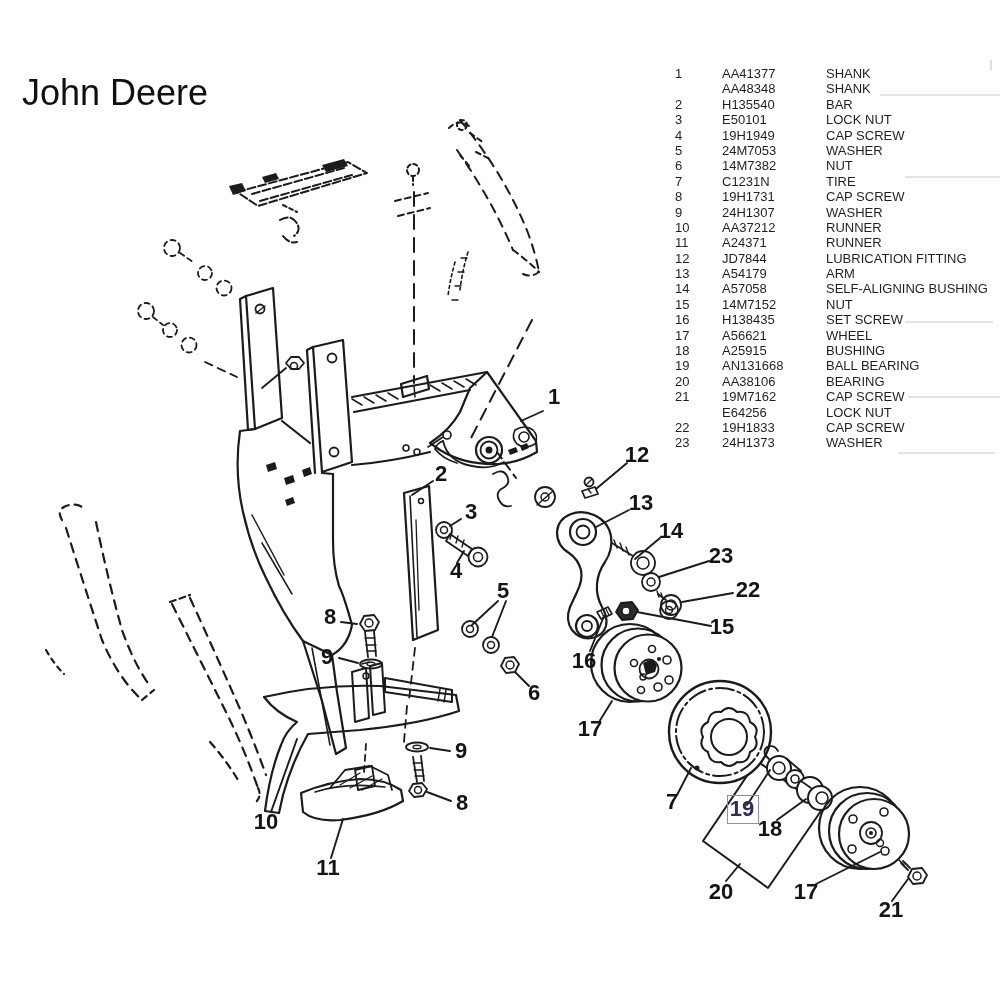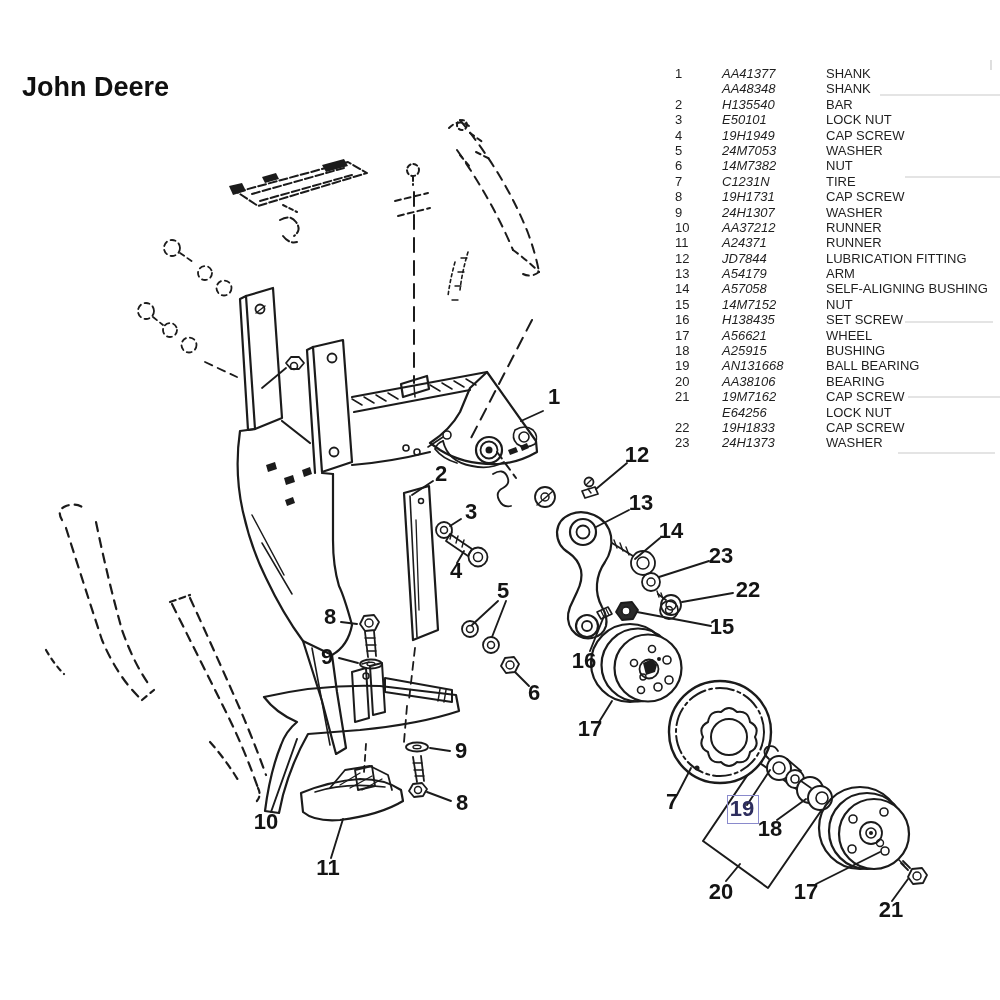--- a/index.html
+++ b/index.html
@@ -1,22 +1,22 @@
 <!DOCTYPE html>
 <html><head>
 <meta charset="utf-8">
 <style>
   html,body{margin:0;padding:0;background:#fff;}
   #stage{position:relative;width:1000px;height:1000px;background:#ffffff;overflow:hidden;
          font-family:"Liberation Sans",sans-serif;}
-  .title{position:absolute;left:22px;top:72px;font-size:27px;font-weight:bold;color:#101010;}
+  .title{position:absolute;left:22px;top:72px;font-size:36px;font-weight:normal;color:#101010;}
   .parts-table{position:absolute;left:675px;top:66px;width:330px;font-size:13px;color:#1f1f1f;}
   .prow{display:flex;height:15.4px;line-height:15.4px;white-space:nowrap;}
   .prow .key{width:47px;}
-  .prow .part{width:104px;font-style:italic;}
+  .prow .part{width:104px;}
   .prow .desc{flex:1;}
   svg.diagram{position:absolute;left:0;top:0;}
   .callout{position:absolute;transform:translate(-50%,-50%);font-size:22px;font-weight:bold;
            color:#141414;line-height:1;}
   .callout.highlighted{color:#2e2e5e;}
   .highlight-box{position:absolute;border:1.5px solid #8a8acc;background:transparent;}
 </style>
 </head>
 <body>
 

